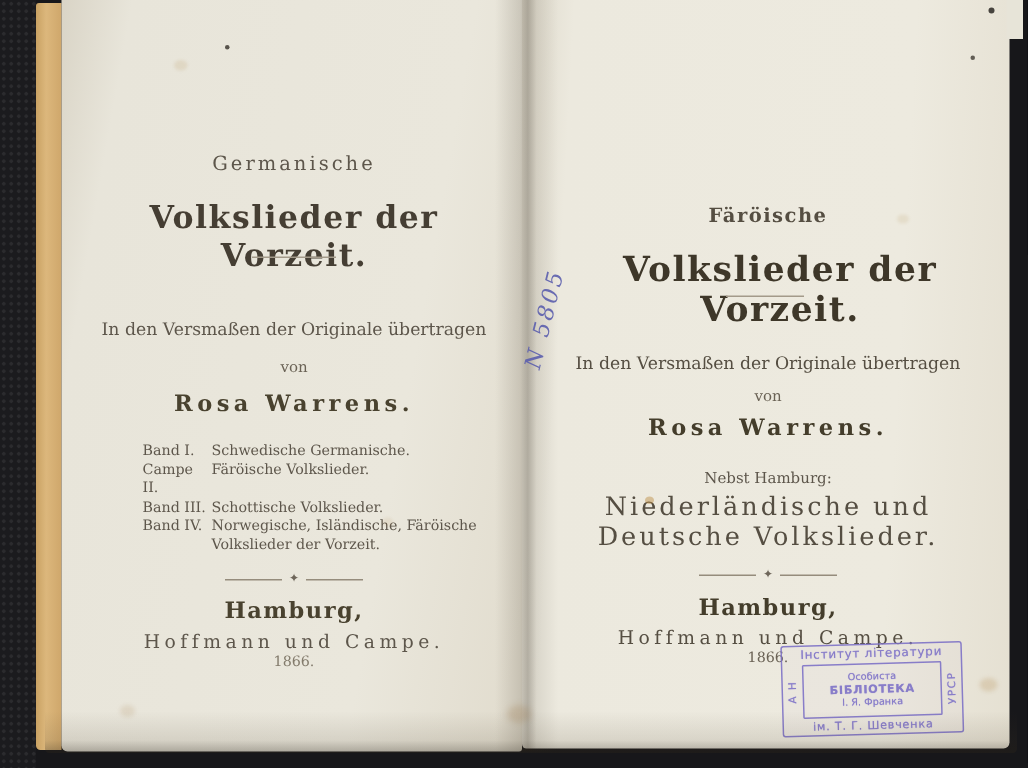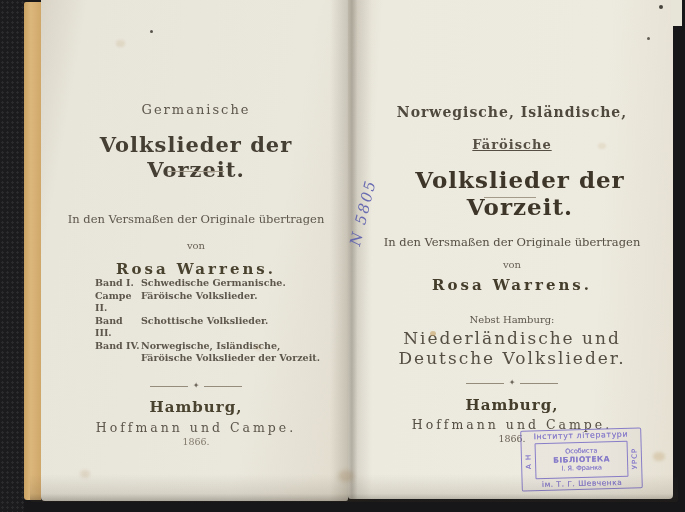--- a/index.html
+++ b/index.html
@@ -50,36 +50,36 @@
   .fr{font-weight:700;}
 
   
   .lp{left:60px;width:272px;}
   .lp-series{top:78px;font-size:13px;letter-spacing:2px;color:#5d564b;}
   .lp-title{top:108px;font-size:21px;letter-spacing:1px;color:#453e33;}
   .lp-rule{position:absolute;left:168px;top:171px;width:56px;height:1px;background:#a39a8a;}
   .lp-note{top:188px;font-size:11.5px;color:#5d564b;}
   .lp-von{top:216px;font-size:10px;color:#6a6255;}
   .lp-author{top:236px;font-size:15px;letter-spacing:3px;color:#49422f;}
-  .vol-list{position:absolute;left:95px;top:277px;width:235px;font-size:9.5px;color:#5d564b;text-align:left;font-weight:bold;}
+  .vol-list{position:absolute;left:95px;top:295px;width:235px;font-size:9.5px;color:#5d564b;text-align:left;}
   .vol-row{display:flex;line-height:12.5px;}
   .vol-label{width:46px;flex:0 0 46px;}
   .vol-title{flex:1;}
   .orn{display:flex;align-items:center;justify-content:center;gap:5px;color:#6e665a;}
   .orn .line{width:38px;height:1px;background:#958c7c;}
   .orn .glyph{font-size:8px;line-height:8px;}
   .lp-orn{top:358px;}
   .lp-city{top:374px;font-size:15px;letter-spacing:1px;color:#49422f;}
   .lp-pub{top:396px;font-size:12.5px;letter-spacing:3px;color:#5d564b;}
   .lp-year{top:412px;font-size:9.5px;color:#837b6c;}
 
   
   .rp{left:372px;width:280px;}
   .rp-t1{top:80px;font-size:14px;letter-spacing:1px;color:#4f483d;}
-  .rp-t2{top:113px;font-size:13px;letter-spacing:1px;color:#554e42;text-decoration:underline;}
+  .rp-t2{top:113px;font-size:13px;letter-spacing:1px;color:#554e42;}
   .rp-title{top:142px;font-size:23px;letter-spacing:1px;color:#3e3729;width:296px;}
   .rp-rule{position:absolute;left:484px;top:197px;width:52px;height:1px;background:#a39a8a;}
   .rp-note{top:211px;font-size:11.5px;color:#554e42;}
   .rp-von{top:235px;font-size:10px;color:#6a6255;}
   .rp-author{top:252px;font-size:15px;letter-spacing:3px;color:#443d2b;}
   .rp-app1{top:290px;font-size:10px;color:#5d564b;}
   .rp-app2{top:304px;font-size:17px;letter-spacing:2px;color:#554e42;}
   .rp-orn{top:355px;}
   .rp-city{top:372px;font-size:15px;letter-spacing:1px;color:#443d2b;}
   .rp-pub{top:393px;font-size:12.5px;letter-spacing:3px;color:#554e42;}
@@ -171,21 +171,20 @@
 
   <div class="tb lp lp-orn orn">
     <span class="line"></span>
     <span class="glyph">✦</span>
     <span class="line"></span>
   </div>
   <div class="tb lp lp-city fr">Hamburg,</div>
   <div class="tb lp lp-pub">Hoffmann und Campe.</div>
   <div class="tb lp lp-year">1866.</div>
 
-  <div class="tb rp rp-t1 fr">Norwegische, Isländische,</div>
   <div class="tb rp rp-t2 fr">Färöische</div>
   <div class="tb rp rp-title fr">Volkslieder der Vorzeit.</div>
   <div class="rp-rule"></div>
   <div class="tb rp rp-note">In den Versmaßen der Originale übertragen</div>
   <div class="tb rp rp-von">von</div>
   <div class="tb rp rp-author fr">Rosa Warrens.</div>
   <div class="tb rp rp-app1">Nebst Hamburg:</div>
   <div class="tb rp rp-app2">Niederländische und Deutsche Volkslieder.</div>
 
   <div class="tb rp rp-orn orn">

